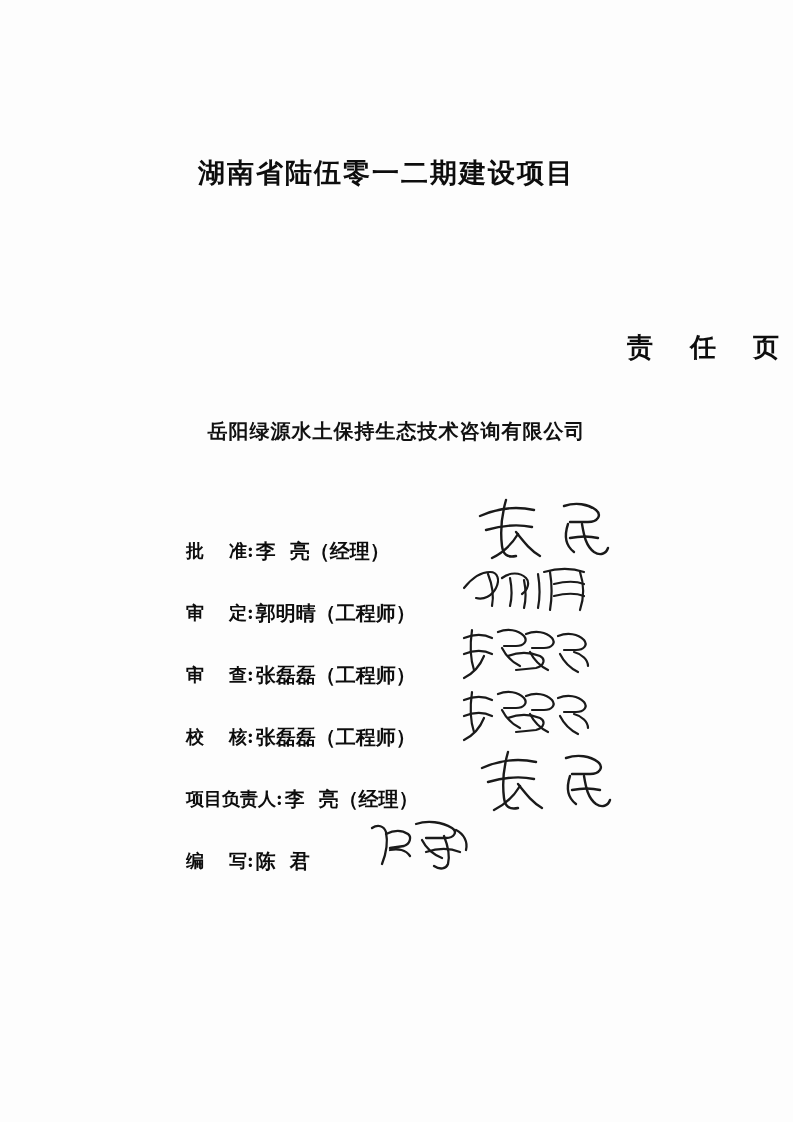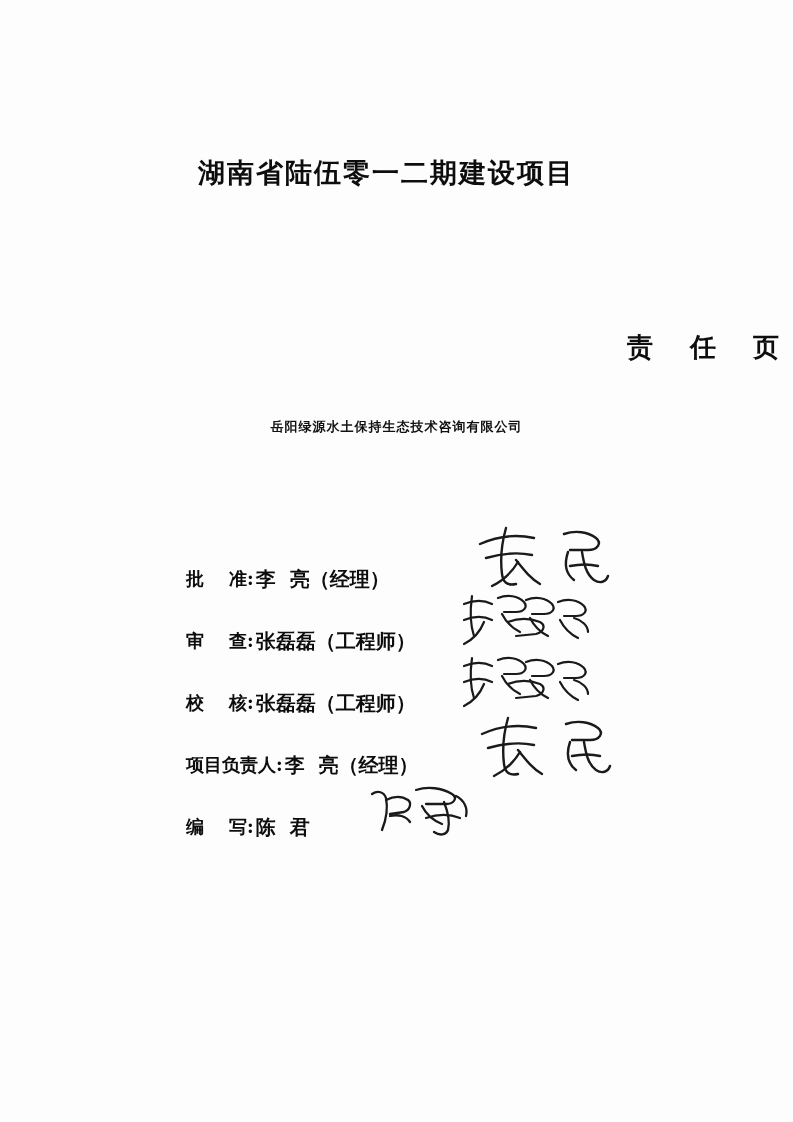--- a/index.html
+++ b/index.html
@@ -48,30 +48,30 @@
     letter-spacing: 14px;
     color: #0d0d0d;
     font-family: "DejaVu Serif", "Liberation Serif", serif;
   }
   .company {
     position: absolute;
     left: 0;
     top: 418px;
     width: 793px;
     text-align: center;
-    font-size: 13px;
+    font-size: 20px;
     font-weight: bold;
     letter-spacing: 1px;
     color: #111111;
     font-family: "DejaVu Serif", "Liberation Serif", serif;
   }
   .roles {
     position: absolute;
     left: 186px;
-    top: 548px;
+    top: 520px;
     width: 560px;
   }
   .role-row {
     position: relative;
     height: 62px;
     display: flex;
     align-items: center;
   }
   .role-label {
     font-size: 18px;
@@ -123,20 +123,41 @@
             <path d="M44,38 C52,48 58,56 68,62"></path>
             <path d="M92,12 C104,8 116,10 124,16 C130,21 126,28 116,28 L98,28"></path>
             <path d="M96,30 C92,42 94,52 102,58"></path>
             <path d="M110,30 C112,42 114,52 122,58 C128,62 134,60 136,54"></path>
             <path d="M98,44 C108,42 118,42 126,44"></path>
           </g>
         </svg>
       </span>
     </div>
 
+    <div class="role-row">
+      <span class="role-label">审    定:</span>
+      <span class="role-value">郭明晴（工程师）</span>
+      <span class="sig" style="left:272px; top:-28px;">
+        <svg width="140" height="66" viewBox="0 0 140 66">
+          <g class="sig-ink" stroke-width="2.2">
+            <path d="M6,34 C14,24 22,18 32,18 C40,18 42,26 38,34 C34,42 26,46 18,44"></path>
+            <path d="M30,20 C34,30 36,42 34,52"></path>
+            <path d="M44,24 C52,18 62,18 68,24 C72,28 70,36 64,40"></path>
+            <path d="M52,24 C54,34 54,44 52,52"></path>
+            <path d="M66,26 C68,36 68,46 66,54"></path>
+            <path d="M80,20 C82,32 82,44 80,54"></path>
+            <path d="M86,18 C100,14 114,14 126,18"></path>
+            <path d="M92,18 C94,30 94,44 92,56"></path>
+            <path d="M96,30 C108,27 118,27 126,30"></path>
+            <path d="M96,42 C108,39 118,39 126,42"></path>
+            <path d="M122,18 C126,30 126,44 122,56"></path>
+          </g>
+        </svg>
+      </span>
+    </div>
 
     <div class="role-row">
       <span class="role-label">审    查:</span>
       <span class="role-value">张磊磊（工程师）</span>
       <span class="sig" style="left:274px; top:-24px;">
         <svg width="136" height="62" viewBox="0 0 136 62">
           <g class="sig-ink" stroke-width="2.2">
             <path d="M4,18 C14,14 24,14 32,18"></path>
             <path d="M12,10 C10,24 10,38 14,50"></path>
             <path d="M4,34 C14,30 24,30 32,34"></path>

